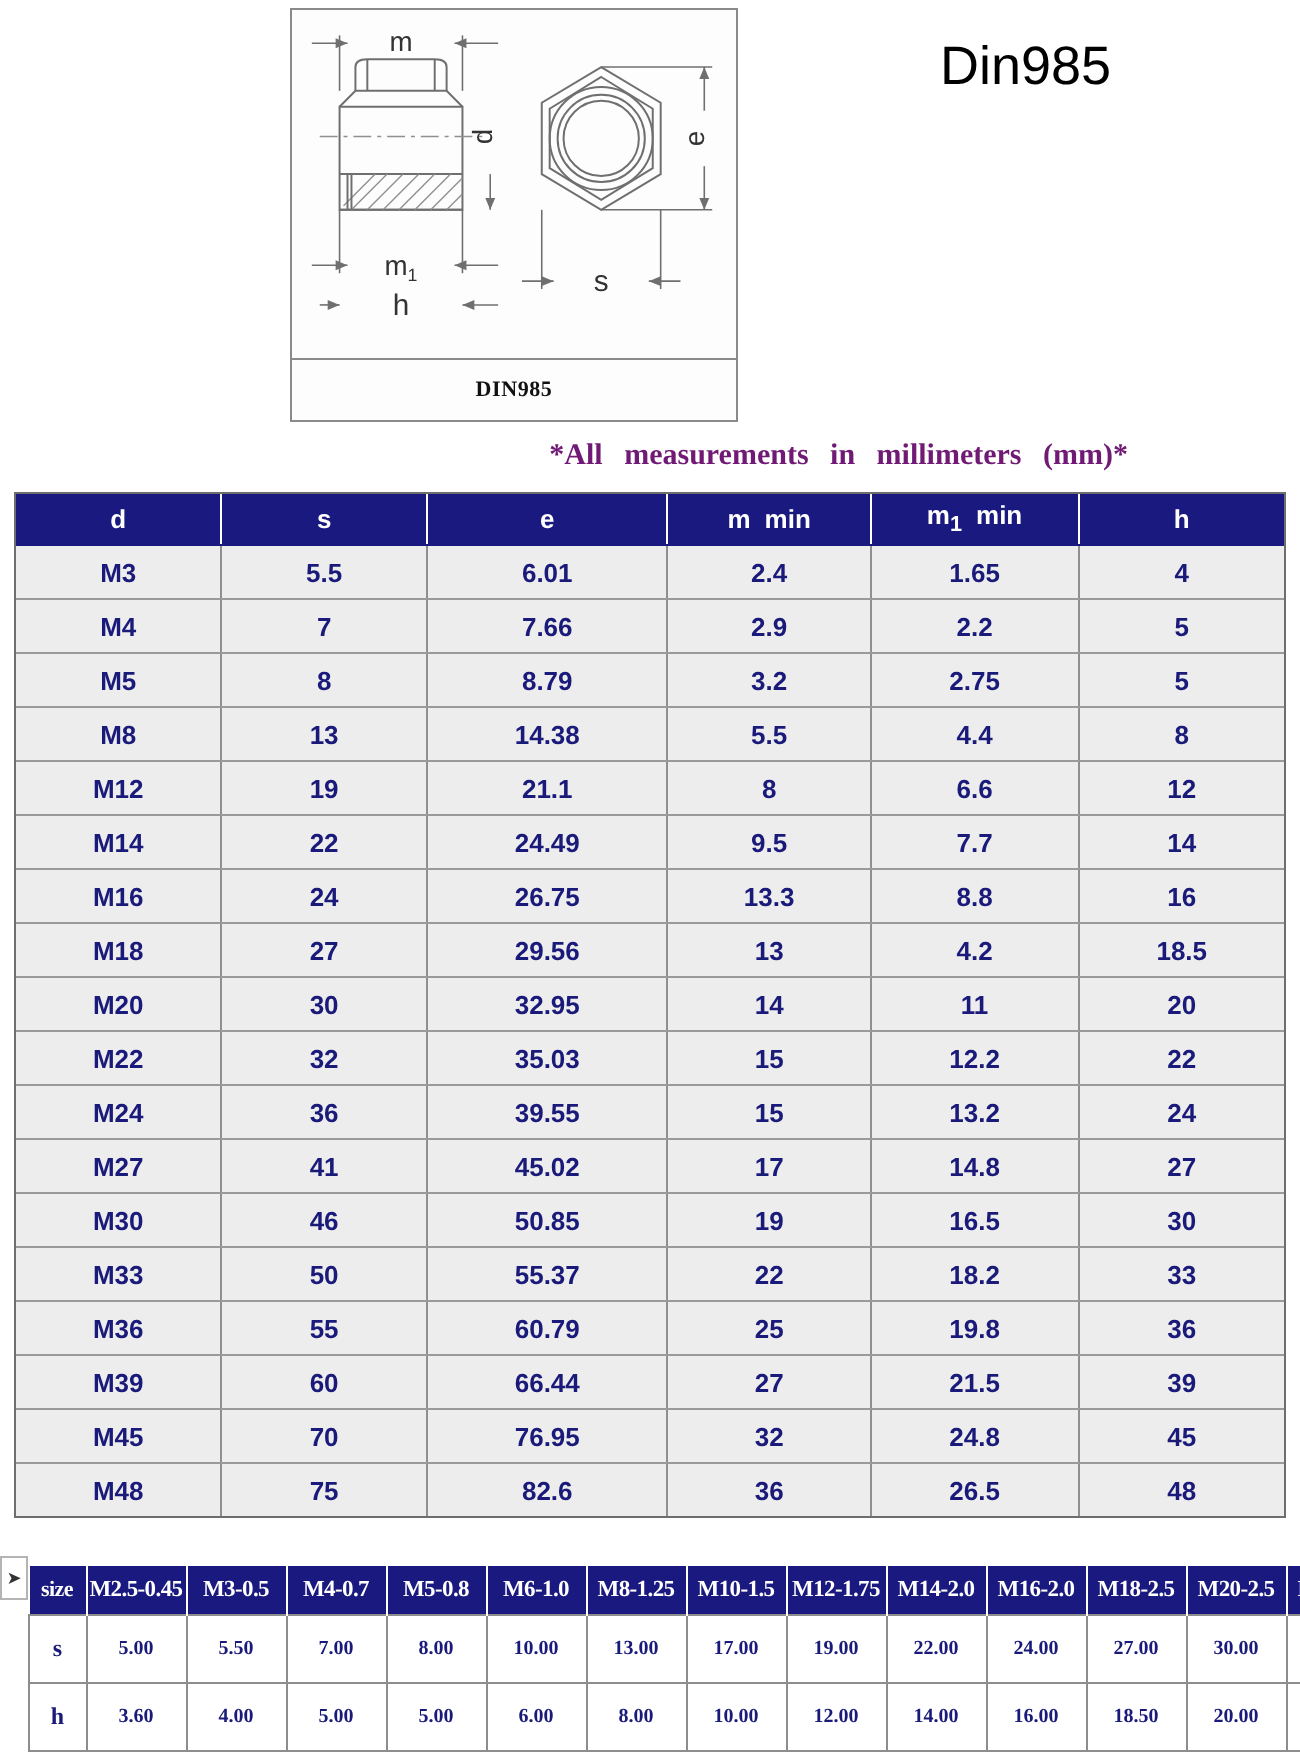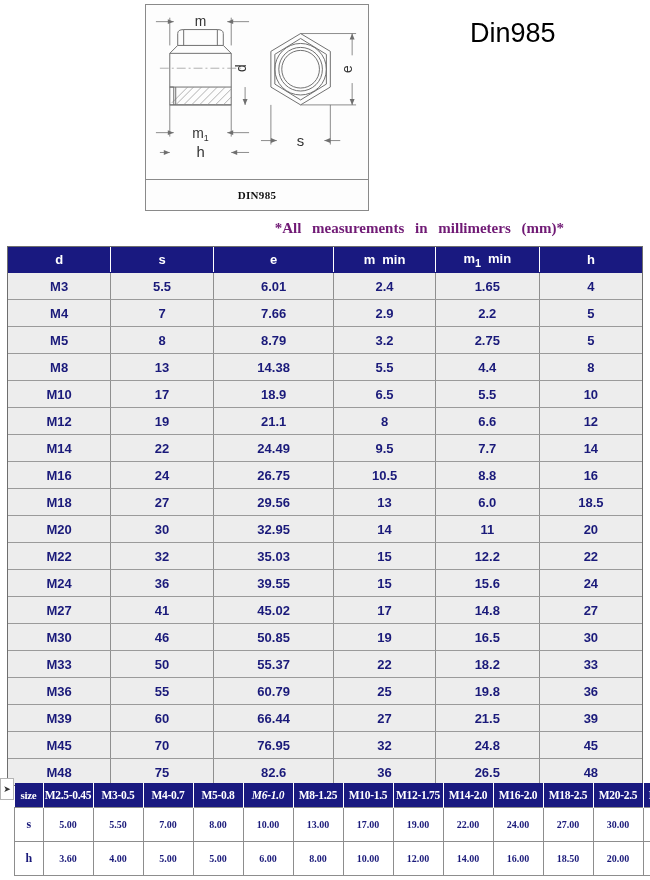--- a/index.html
+++ b/index.html
@@ -346,57 +346,49 @@
         </tr>
         <tr>
           <td>M8</td>
           <td>13</td>
           <td>14.38</td>
           <td>5.5</td>
           <td>4.4</td>
           <td>8</td>
         </tr>
         <tr>
-          <td>M10</td>
-          <td>17</td>
-          <td>18.9</td>
-          <td>6.5</td>
-          <td>5.5</td>
-          <td>10</td>
-        </tr>
-        <tr>
           <td>M12</td>
           <td>19</td>
           <td>21.1</td>
           <td>8</td>
           <td>6.6</td>
           <td>12</td>
         </tr>
         <tr>
           <td>M14</td>
           <td>22</td>
           <td>24.49</td>
           <td>9.5</td>
           <td>7.7</td>
           <td>14</td>
         </tr>
         <tr>
           <td>M16</td>
           <td>24</td>
           <td>26.75</td>
-          <td>10.5</td>
+          <td>13.3</td>
           <td>8.8</td>
           <td>16</td>
         </tr>
         <tr>
           <td>M18</td>
           <td>27</td>
           <td>29.56</td>
           <td>13</td>
-          <td>6.0</td>
+          <td>4.2</td>
           <td>18.5</td>
         </tr>
         <tr>
           <td>M20</td>
           <td>30</td>
           <td>32.95</td>
           <td>14</td>
           <td>11</td>
           <td>20</td>
         </tr>
@@ -406,21 +398,21 @@
           <td>35.03</td>
           <td>15</td>
           <td>12.2</td>
           <td>22</td>
         </tr>
         <tr>
           <td>M24</td>
           <td>36</td>
           <td>39.55</td>
           <td>15</td>
-          <td>15.6</td>
+          <td>13.2</td>
           <td>24</td>
         </tr>
         <tr>
           <td>M27</td>
           <td>41</td>
           <td>45.02</td>
           <td>17</td>
           <td>14.8</td>
           <td>27</td>
         </tr>
@@ -479,21 +471,21 @@
 <div class="bottom-wrap">
   <div class="left-marker">➤</div>
   <table class="bottom-table">
     <thead>
       <tr>
           <th class="corner" style="width: 26px;">size</th>
           <th class="size-head" style="width: 47px;">M2.5-0.45</th>
           <th class="size-head" style="width: 47px;">M3-0.5</th>
           <th class="size-head" style="width: 47px;">M4-0.7</th>
           <th class="size-head" style="width: 47px;">M5-0.8</th>
-          <th class="size-head" style="width: 47px; font-style: italic;">M6-1.0</th>
+          <th class="size-head" style="width: 47px;">M6-1.0</th>
           <th class="size-head" style="width: 47px;">M8-1.25</th>
           <th class="size-head" style="width: 47px;">M10-1.5</th>
           <th class="size-head" style="width: 47px; margin-left: 48px;">M12-1.75</th>
           <th class="size-head" style="width: 47px;">M14-2.0</th>
           <th class="size-head" style="width: 47px; font-family: Liberation Serif, serif;">M16-2.0</th>
           <th class="size-head" style="width: 47px;">M18-2.5</th>
           <th class="size-head" style="width: 47px;">M20-2.5</th>
           <th class="size-head" style="width: 47px;">M24-3.0</th>
         </tr>
     </thead>

